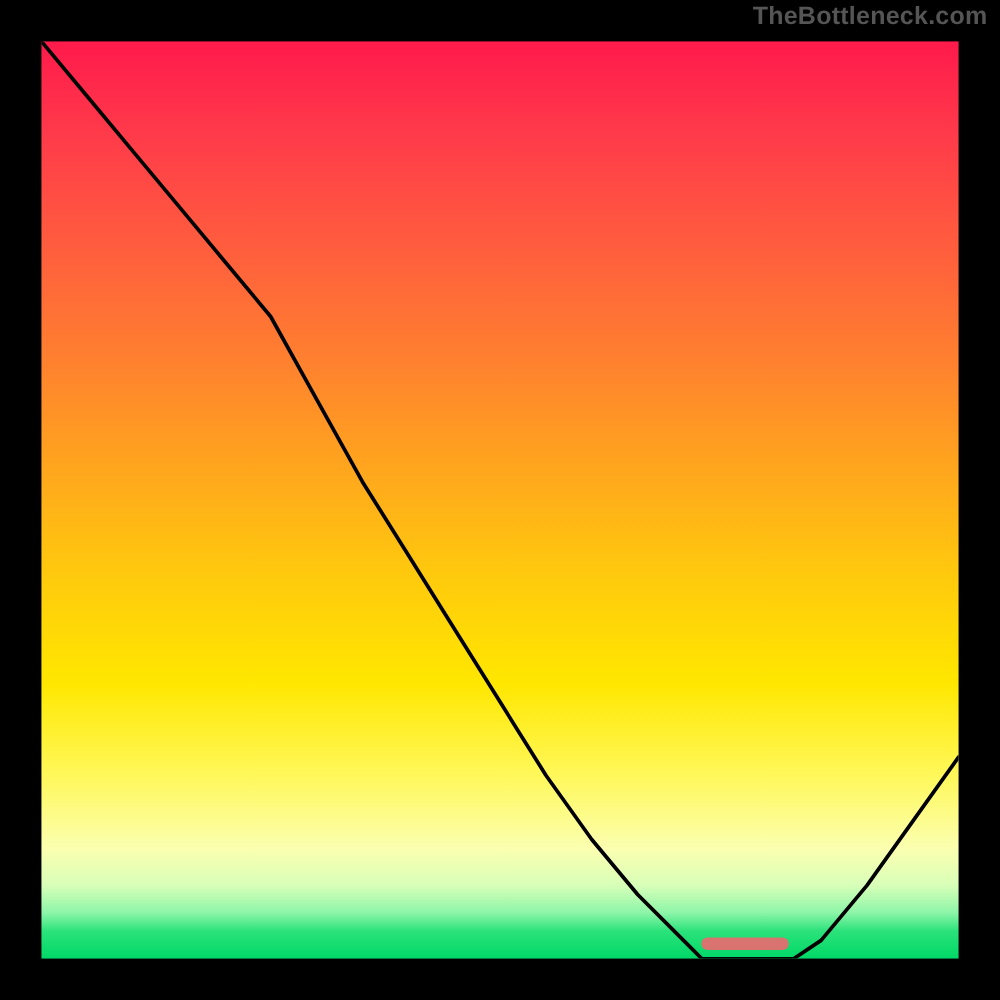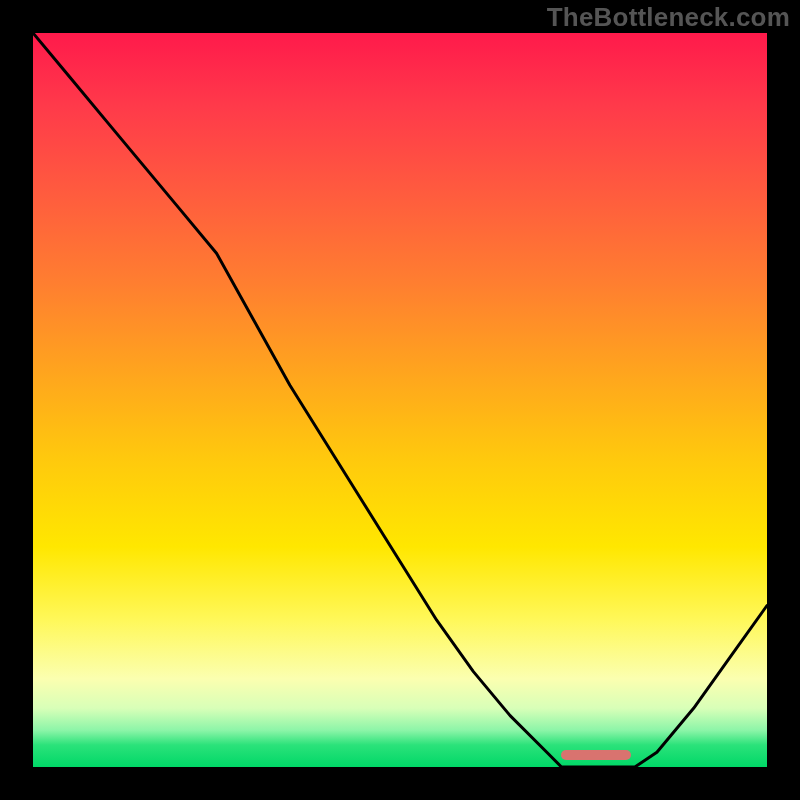--- a/index.html
+++ b/index.html
@@ -15,21 +15,21 @@
     position: relative;
     width: 800px;
     height: 800px;
     background: #000;
   }
   .watermark {
     position: absolute;
     top: 2px;
     right: 10px;
     color: #555;
-    font-size: 26px;
+    font-size: 20px;
     font-weight: 600;
     letter-spacing: 0.2px;
     user-select: none;
   }
   .plot {
     position: absolute;
     left: 30px;
     top: 30px;
     width: 740px;
     height: 740px;

